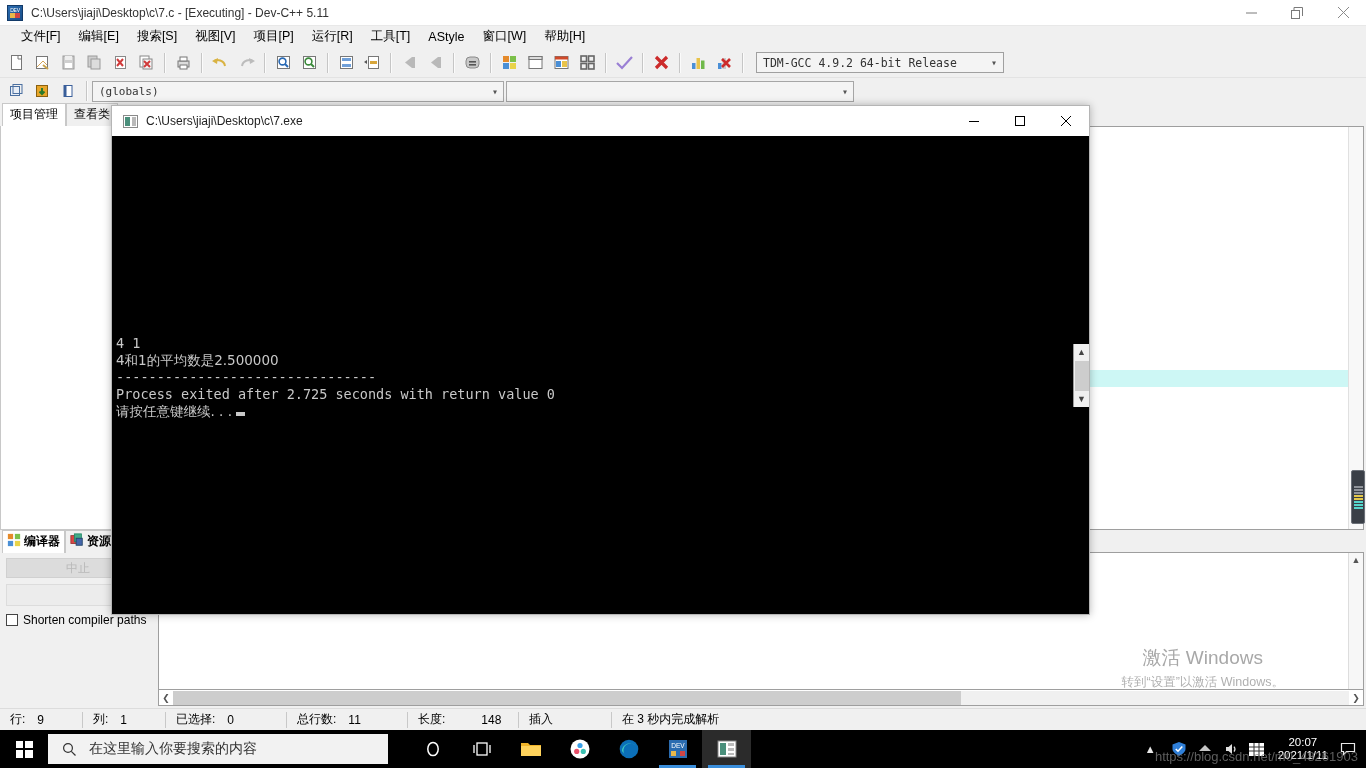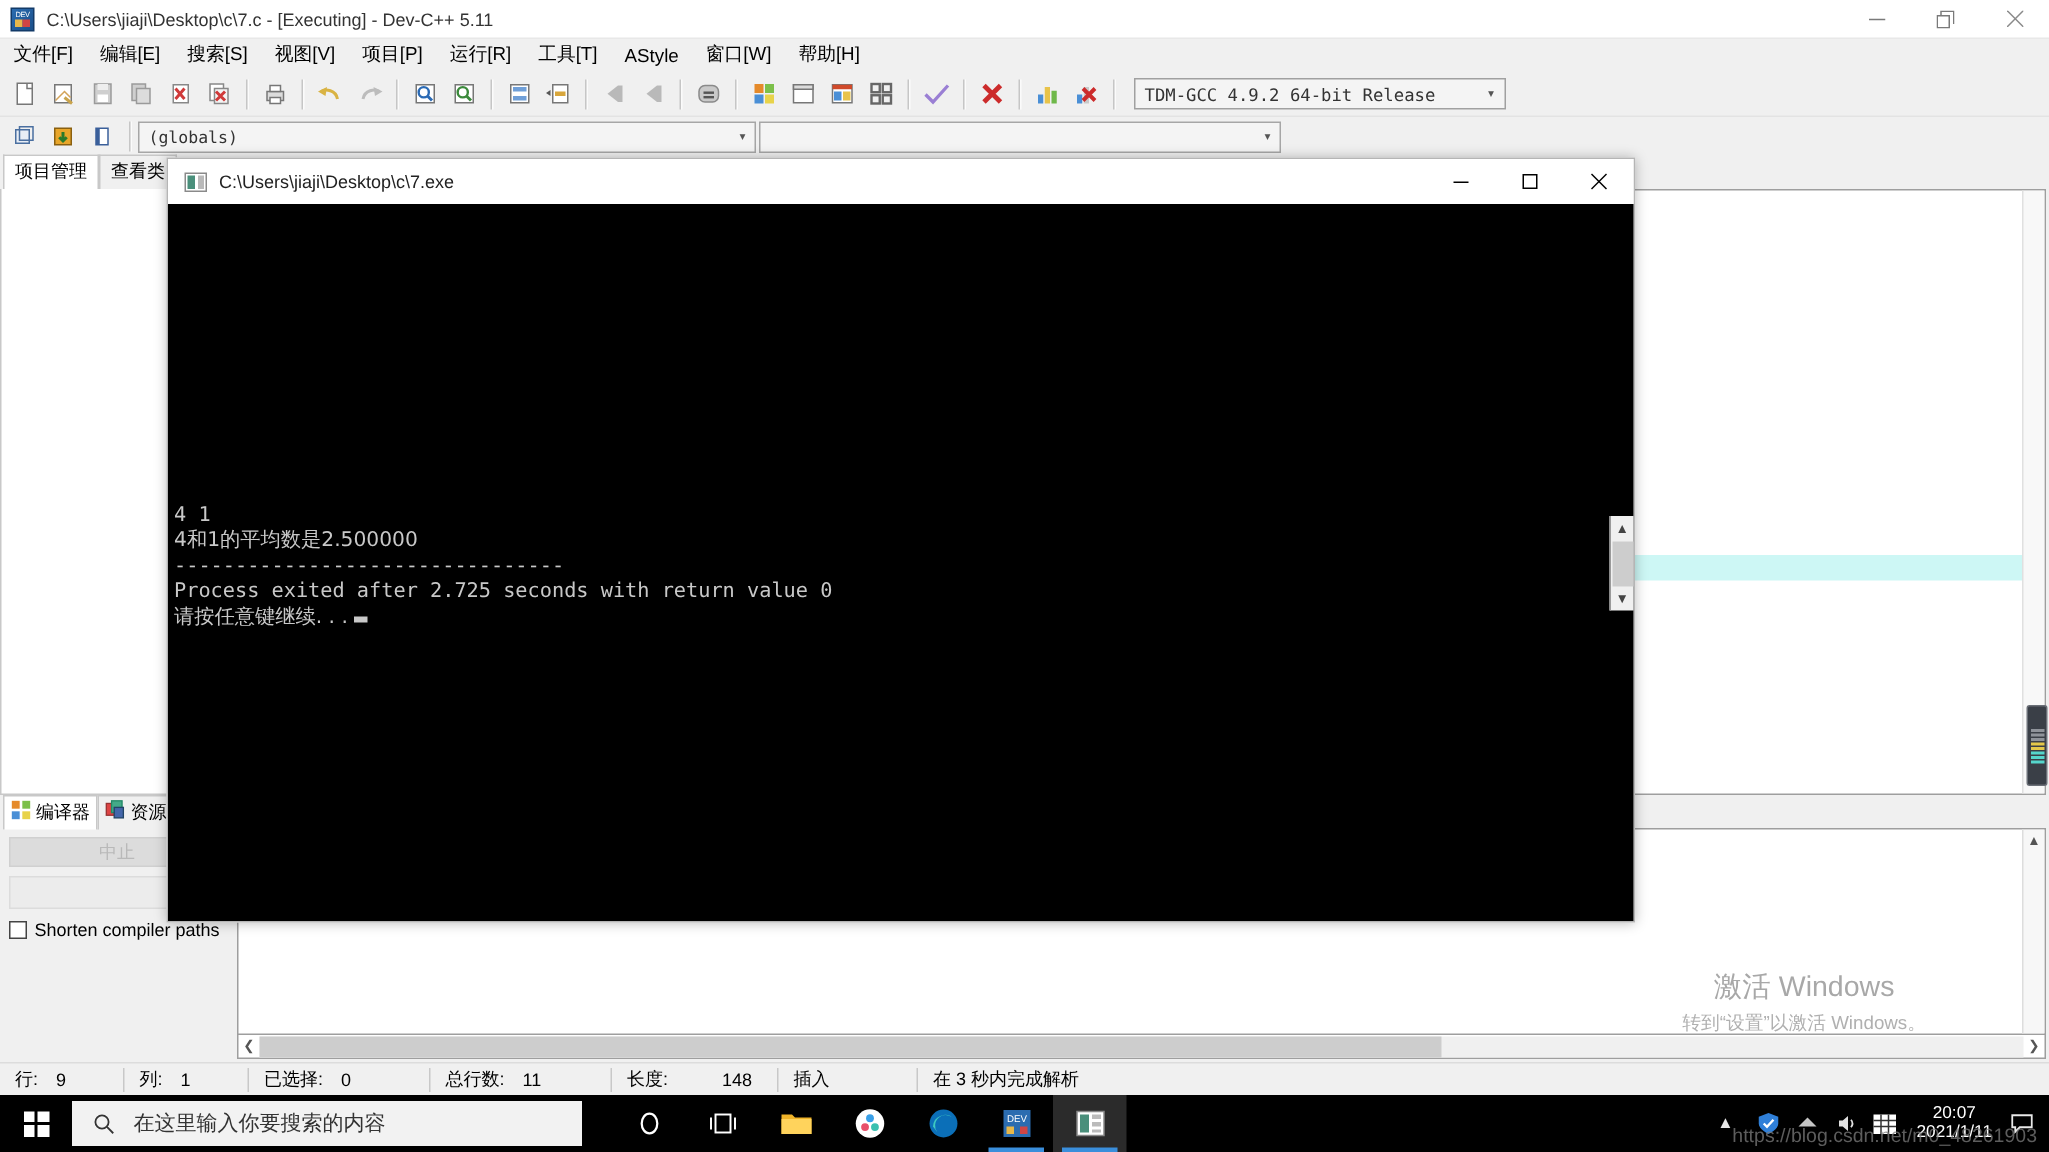--- a/index.html
+++ b/index.html
@@ -45,21 +45,21 @@
   .ide-winbtns { margin-left: auto; display: flex; height: 26px; }
   .ide-winbtn {
     width: 46px; height: 26px; display: flex; align-items: center; justify-content: center;
     color: #666;
   }
   .ide-winbtn svg { display: block; }
 
   
   .ide-menubar {
     height: 22px; display: flex; align-items: center;
-    background: #f0f0f0; padding-left: 0; flex: none;
+    background: #f0f0f0; padding-left: 12px; flex: none;
   }
   .menu-item {
     font-size: 12.5px; color: #000; padding: 2px 9px 3px 9px;
     white-space: nowrap; font-family: "Liberation Sans", sans-serif;
   }
 
   
   .ide-toolbar1 {
     height: 30px; background: #f0f0f0; display: flex; align-items: center;
     padding-left: 3px; flex: none; border-bottom: 1px solid #e3e3e3;
@@ -117,21 +117,21 @@
     background: #cdf7f5;
   }
   .editor-vscroll {
     position: absolute; right: 0; top: 0; bottom: 0; width: 15px; background: #f8f8f8;
     border-left: 1px solid #e0e0e0;
   }
 
   
   .report-wrap { height: 178px; display: flex; flex: none; background:#f0f0f0;}
   .report-left { width: 156px; flex: none; display:flex; flex-direction:column; padding:0; }
-  .report-tabs { height: 22px; display:flex; align-items:flex-start; padding-left:2px; }
+  .report-tabs { height: 22px; display:flex; align-items:flex-start; padding-left:2px;font-weight:bold; }
   .report-tab {
     font-size: 12px; padding: 2px 4px 3px 4px; border:1px solid #c8c8c8; border-bottom:none;
     background:#f0f0f0; display:flex; align-items:center; gap:3px; white-space:nowrap;
     font-family: "Liberation Sans", sans-serif;
   }
   .report-tab.active { background:#ffffff; }
   .abort-btn {
     margin: 6px 6px 0 6px; height: 20px; background:#dcdcdc; border:1px solid #d0d0d0;
     display:flex; align-items:center; justify-content:center;
     font-size: 12px; color:#b9b9b9; font-family: "Liberation Sans", sans-serif;

